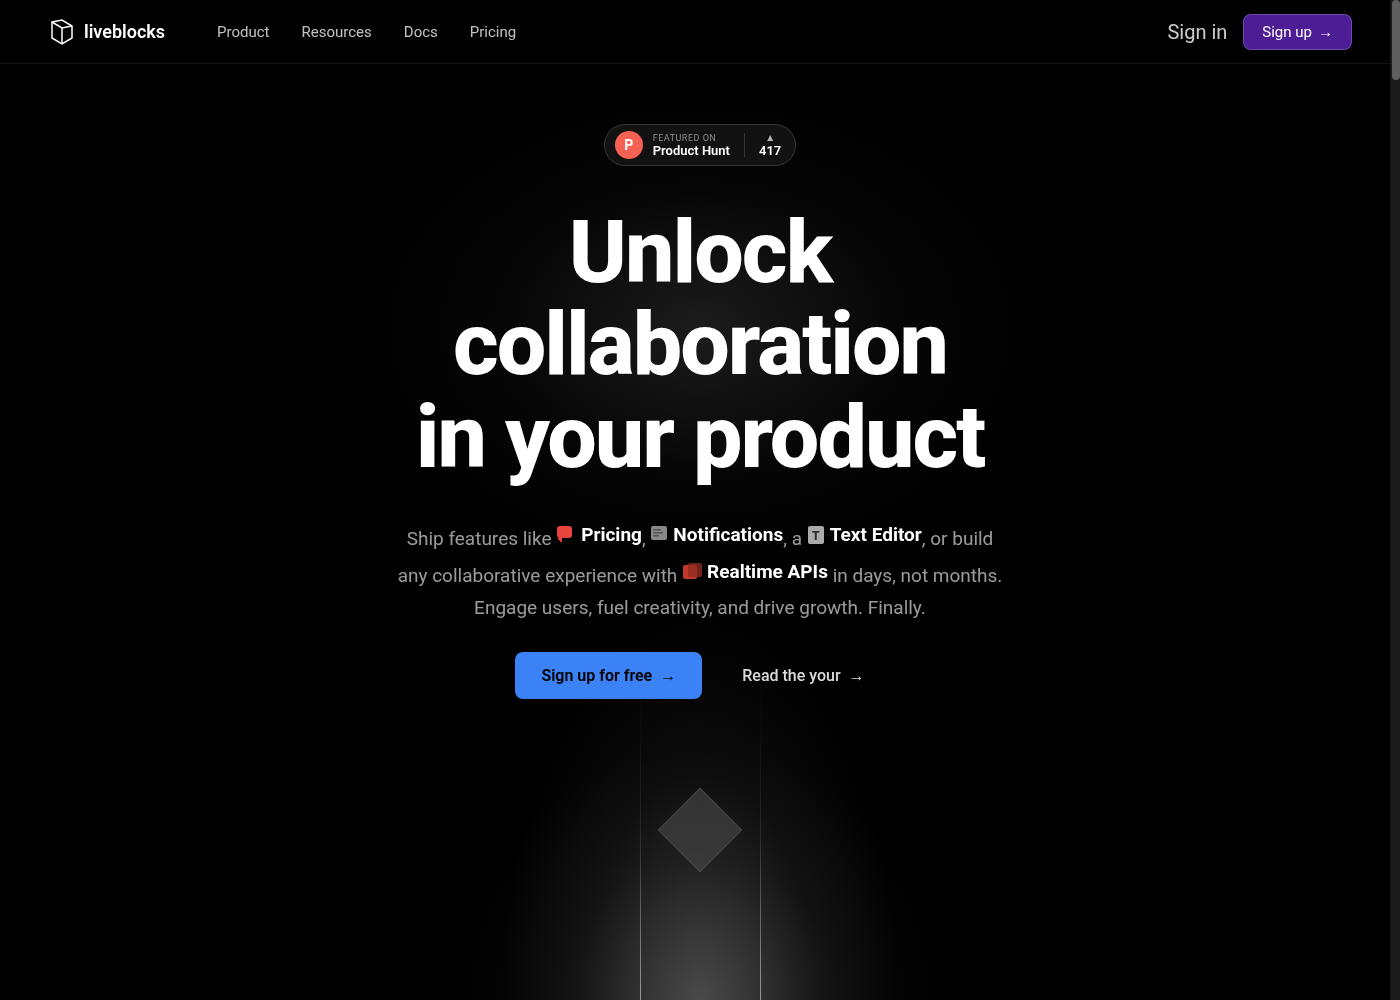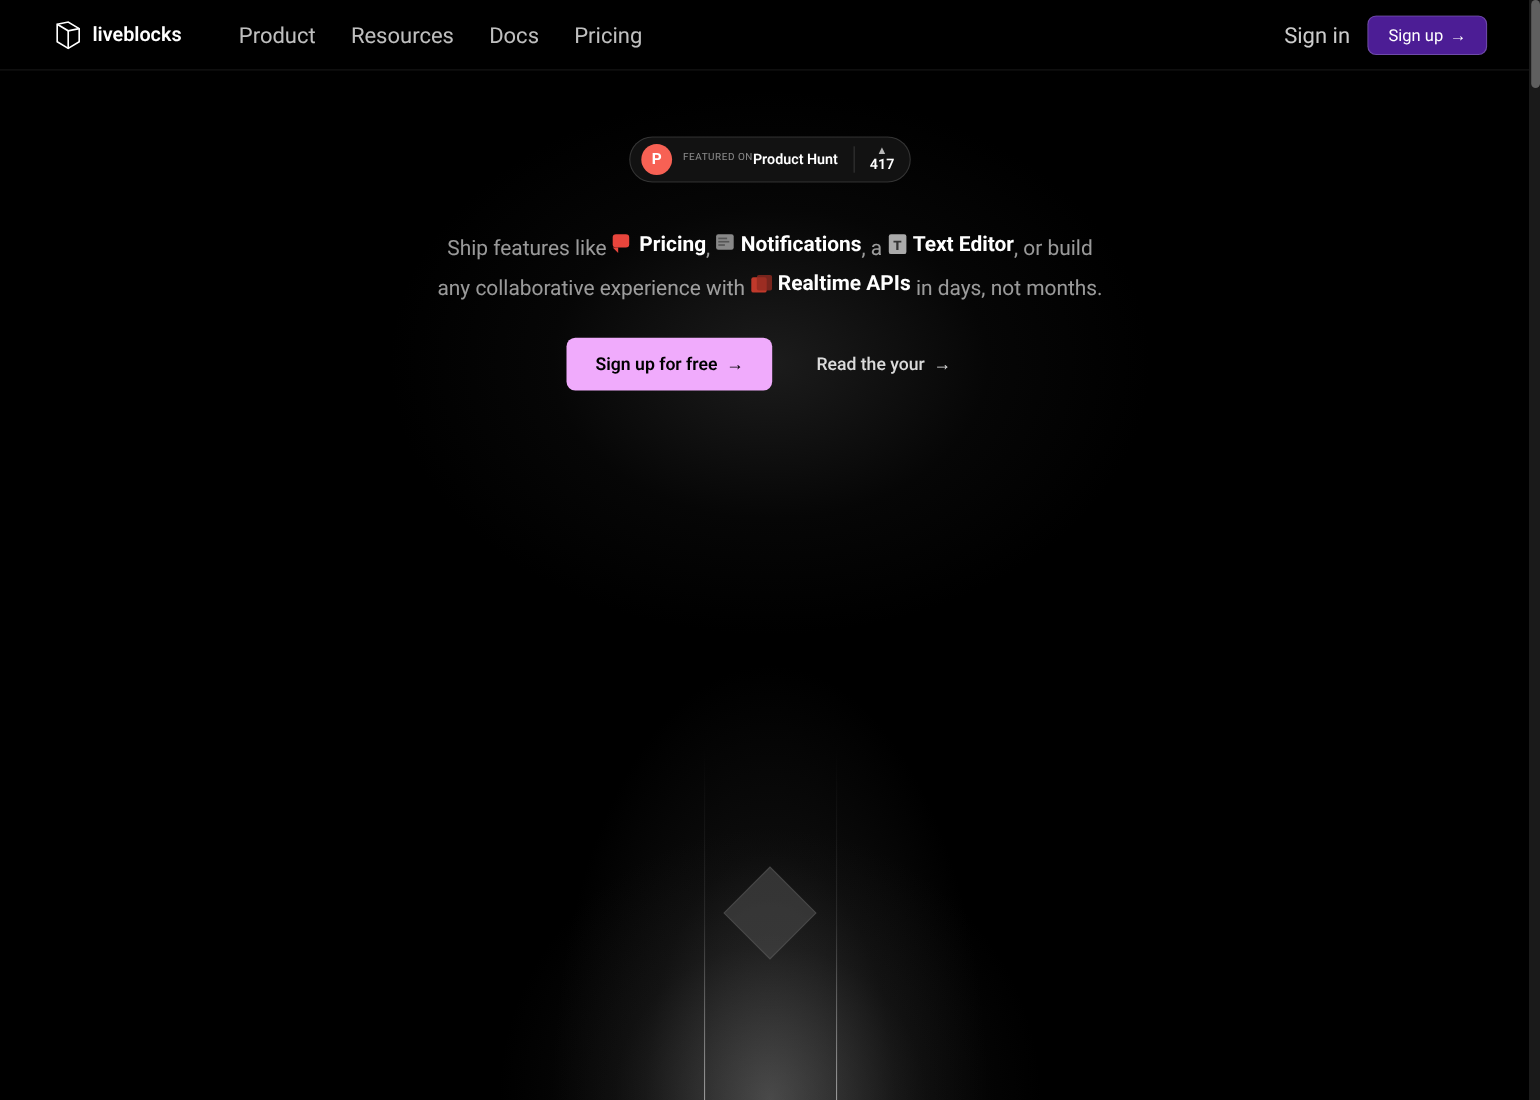--- a/index.html
+++ b/index.html
@@ -93,21 +93,21 @@
 
     .nav-links {
       display: flex;
       align-items: center;
       gap: 8px;
     }
 
     .nav-link {
       color: rgba(255,255,255,0.75);
       text-decoration: none;
-      font-size: 20px;
+      font-size: 15px;
       padding: 6px 12px;
       border-radius: 6px;
       transition: color 0.2s;
       cursor: pointer;
     }
 
     .nav-right {
       display: flex;
       align-items: center;
       gap: 16px;
@@ -165,21 +165,21 @@
       display: flex;
       align-items: center;
       justify-content: center;
       font-weight: 700;
       font-size: 14px;
       color: #fff;
     }
 
     .ph-text {
       display: flex;
-      flex-direction: row;
+      flex-direction: column;
     }
 
     .ph-featured {
       font-size: 9px;
       color: rgba(255,255,255,0.5);
       text-transform: uppercase;
       letter-spacing: 0.5px;
     }
 
     .ph-name {
@@ -248,21 +248,21 @@
     .cta-row {
       display: flex;
       align-items: center;
       gap: 20px;
     }
 
     .btn-signup {
       display: flex;
       align-items: center;
       gap: 8px;
-      background-color: #f0abfc;
+      background-color: #3b82f6;
       color: #000;
       border: none;
       padding: 14px 26px;
       border-radius: 8px;
       font-size: 16px;
       font-weight: 600;
       cursor: pointer;
       text-decoration: none;
     }
 
@@ -403,20 +403,25 @@
       <span class="ph-featured">FEATURED ON</span>
       <span class="ph-name">Product Hunt</span>
     </div>
     <div class="ph-divider"></div>
     <div class="ph-votes">
       <span class="ph-arrow">▲</span>
       <span class="ph-count">417</span>
     </div>
   </div>
 
+  <h1 class="hero-heading">
+    <span>Unlock</span><br>
+    <span>collaboration</span><br>
+    <span>in your product</span>
+  </h1>
 
   <p class="hero-subtext">
     <span>Ship features like</span>
     
     <span class="feature-inline">
       <svg width="20" height="20" viewBox="0 0 20 20" fill="none">
         <rect x="1" y="1" width="15" height="12" rx="3" fill="#e8453c"></rect>
         <path d="M1 13 L6 18 L6 13 Z" fill="#e8453c"></path>
       </svg>
       <strong class="feature-highlight">Pricing</strong>
@@ -442,20 +447,21 @@
     any collaborative experience with </span>
     
     <span class="feature-inline">
       <svg width="20" height="20" viewBox="0 0 20 20" fill="none">
         <rect x="1" y="3" width="14" height="14" rx="2" fill="#c0392b"></rect>
         <rect x="6" y="1" width="14" height="14" rx="2" fill="#922b21" opacity="0.8"></rect>
       </svg>
       <strong class="feature-highlight">Realtime APIs</strong>
     </span>
     <span>in days, not months.</span><br>
+    <span>Engage users, fuel creativity, and drive growth. Finally.</span>
   </p>
 
   <div class="cta-row">
     <a class="btn-signup" href="#">
       <span>Sign up for free</span>
       <span>→</span>
     </a>
     <a class="btn-docs" href="#">
       <span>Read the your</span>
       <span>→</span>

